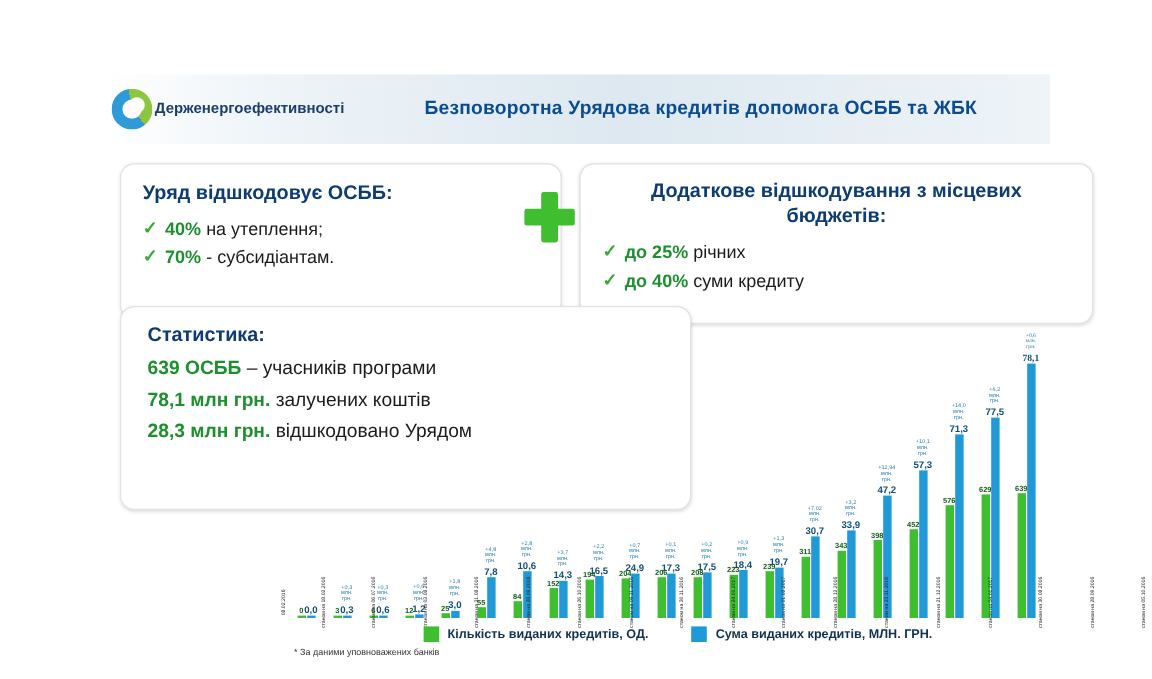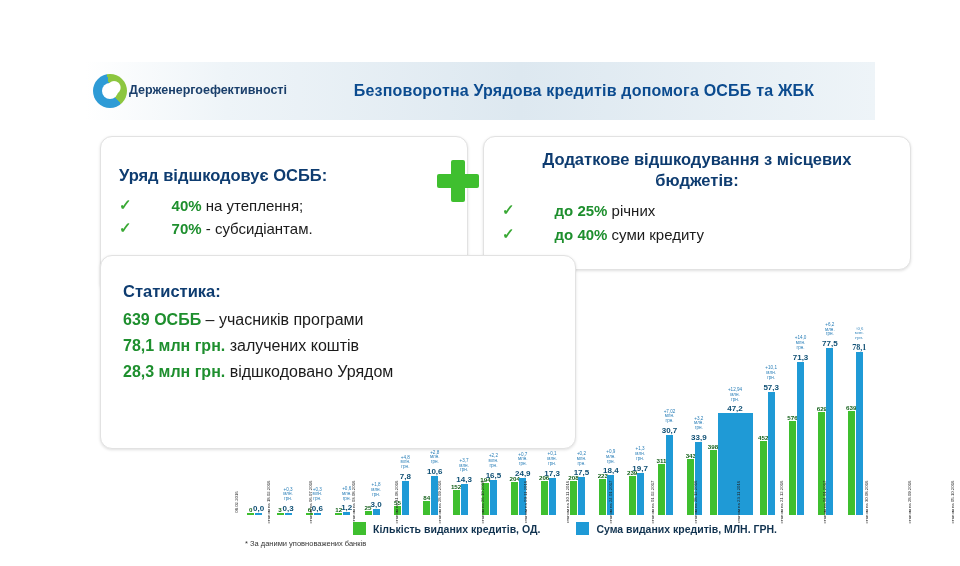--- a/index.html
+++ b/index.html
@@ -34,31 +34,31 @@
   .header-title{
     flex:1;text-align:center;font-size:16px;font-weight:bold;color:#0b4b8f;
     line-height:1.35;padding-right:40px;letter-spacing:.2px;
   }
 
   
   .card{
     position:absolute;background:#ffffff;border:1px solid #e2e2e2;border-radius:12px;
     box-shadow:0 1px 3px rgba(0,0,0,.13);
   }
-  #card-left{left:100px;top:136px;width:330px;height:100px;padding:28px 18px;}
+  #card-left{left:100px;top:136px;width:330px;height:100px;padding:14px 18px;}
   #card-right{left:483px;top:136px;width:390px;height:108px;padding:12px 18px;}
-  #card-stats{left:100px;top:255px;width:430px;height:140px;padding:26px 22px;}
+  #card-stats{left:100px;top:255px;width:430px;height:140px;padding:14px 22px;}
 
   .card h3{
     margin:0 0 8px 0;font-size:16.5px;font-weight:bold;color:#0e3c70;line-height:1.25;
   }
   #card-right h3{text-align:center;font-size:16.5px;margin-bottom:9px;}
   .line{font-size:15px;color:#1b1b1b;line-height:1.55;display:flex;align-items:flex-start;gap:6px;}
   .tick{color:#3aa935;font-weight:bold;font-size:15px;line-height:1.45;}
-  .g{color:#1e8f2e;font-weight:bold;margin-left:34px;}
+  .g{color:#1e8f2e;font-weight:bold;}
 
   .plus{
     position:absolute;left:437px;top:160px;width:42px;height:42px;
   }
   .plus::before,.plus::after{
     content:"";position:absolute;background:#3fbf2f;border-radius:2px;
   }
   .plus::before{left:14px;top:0;width:14px;height:42px;}
   .plus::after{left:0;top:14px;width:42px;height:14px;}
 
@@ -284,39 +284,39 @@
           </div>
           <div class="bar blue" style="height: 42.3764px;">
             <span class="vlabel">19,7</span>
             <span class="delta">+1,3<br>млн.<br>грн.</span>
           </div>
         </div>
         <div class="col">
           <div class="bar green" style="height: 50.6945px;">
             <span class="vlabel">311</span>
           </div>
-          <div class="bar blue" style="height: 80px;">
+          <div class="bar blue" style="height: 68px;">
             <span class="vlabel">30,7</span>
             <span class="delta">+7,02<br>млн.<br>грн.</span>
           </div>
         </div>
         <div class="col">
           <div class="bar green" style="height: 55.9106px;">
             <span class="vlabel">343</span>
           </div>
           <div class="bar blue" style="height: 72.9219px;">
             <span class="vlabel">33,9</span>
             <span class="delta">+3,2<br>млн.<br>грн.</span>
           </div>
         </div>
         <div class="col">
           <div class="bar green" style="height: 64.8759px;">
             <span class="vlabel">398</span>
           </div>
-          <div class="bar blue" style="height: 101.531px; padding-left: 28px;">
+          <div class="bar blue" style="height: 101.531px;">
             <span class="vlabel">47,2</span>
             <span class="delta">+12,94<br>млн.<br>грн.</span>
           </div>
         </div>
         <div class="col">
           <div class="bar green" style="height: 73.6781px;">
             <span class="vlabel">452</span>
           </div>
           <div class="bar blue" style="height: 123.257px;">
             <span class="vlabel">57,3</span>
@@ -338,21 +338,21 @@
           </div>
           <div class="bar blue" style="height: 166.709px;">
             <span class="vlabel">77,5</span>
             <span class="delta">+6,2<br>млн.<br>грн.</span>
           </div>
         </div>
         <div class="col">
           <div class="bar green" style="height: 104.16px;">
             <span class="vlabel">639</span>
           </div>
-          <div class="bar blue" style="height: 163px; font-family: Liberation Serif, serif;">
+          <div class="bar blue" style="height: 212px; font-family: Liberation Serif, serif;">
             <span class="vlabel">78,1</span>
             <span class="delta">+0,6<br>млн.<br>грн.</span>
           </div>
         </div>
       </div>
     <div class="xlabels" id="xlabels">
         <div class="xl">08.02.2016</div>
         <div class="xl">станом на 18.02.2016</div>
         <div class="xl">станом на 06.07.2016</div>
         <div class="xl">станом на 03.08.2016</div>

